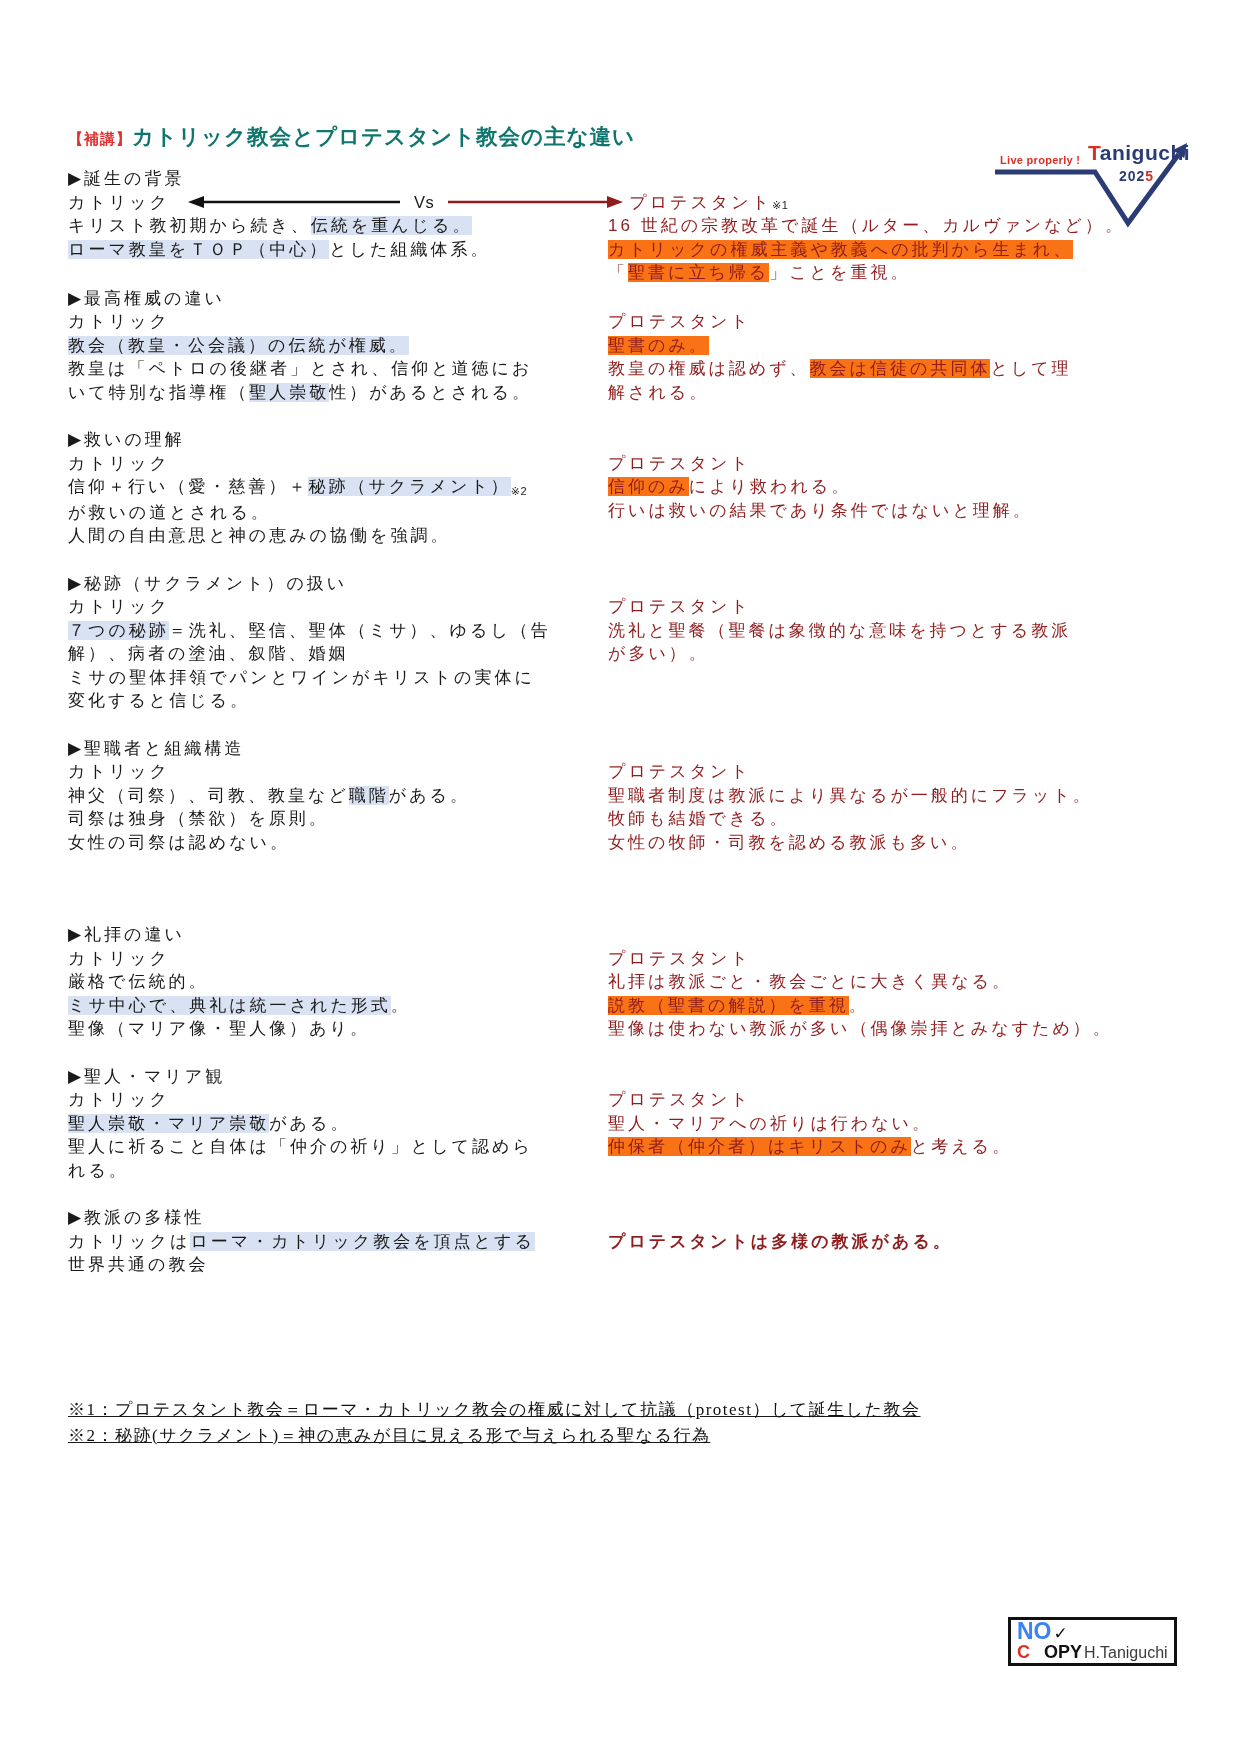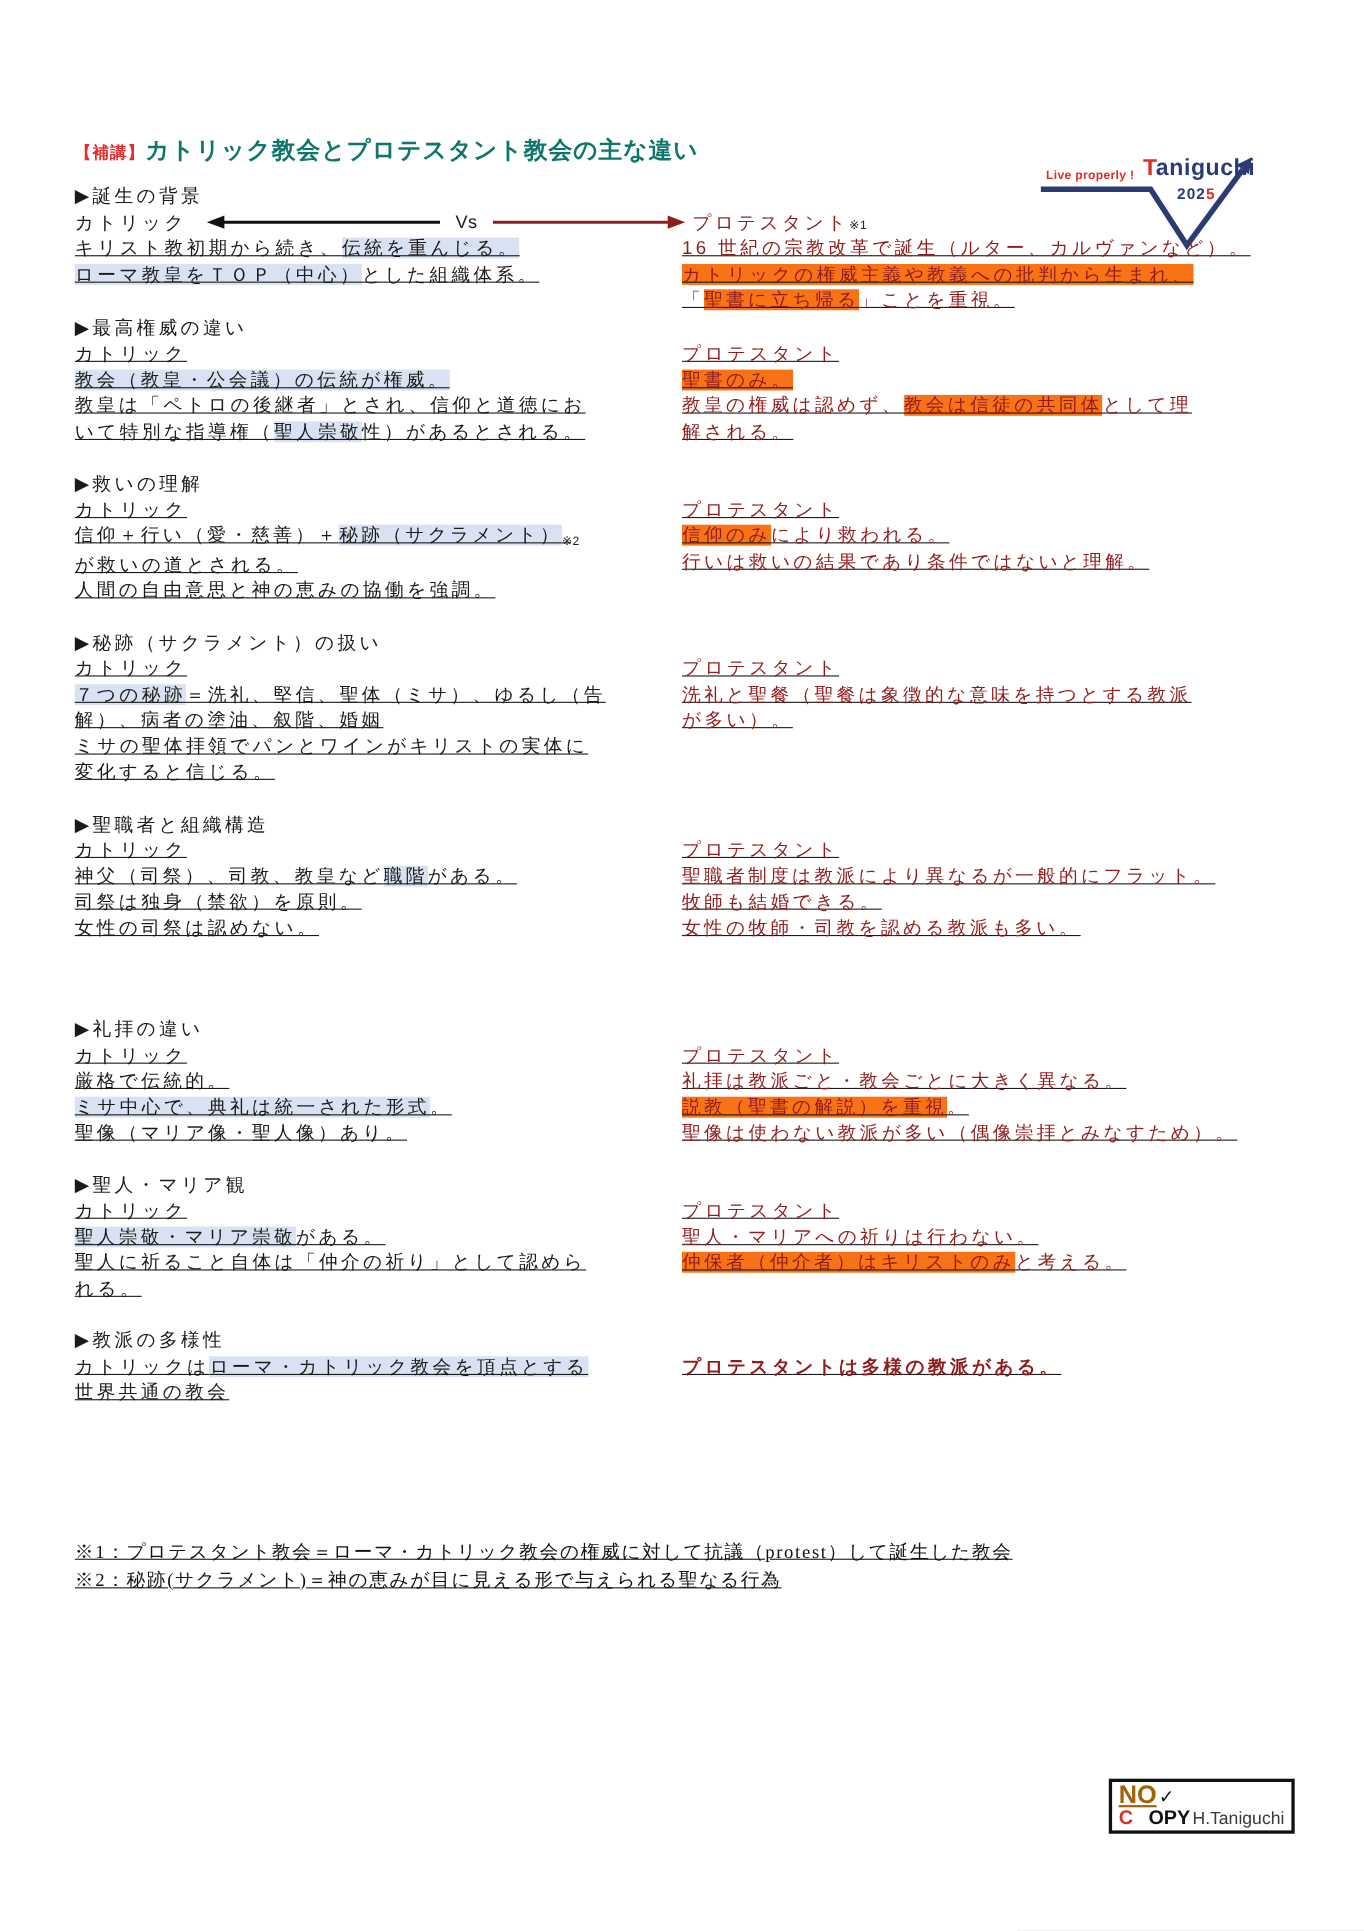--- a/index.html
+++ b/index.html
@@ -10,31 +10,31 @@
     color:#1a1a1a;
   }
   .content { position:absolute; left:68px; top:122px; width:1107px; }
 
   
   .title-row { white-space:nowrap; margin-bottom:16px; }
   .title-tag  { font-size:15px; font-weight:bold; color:#E3302F; letter-spacing:1px; }
   .title-text { font-size:21.5px; font-weight:bold; color:#0f766e; letter-spacing:1px; }
 
   
-  .logo { position:absolute; left:946px; top:125px; width:200px; height:108px; }
+  .logo { position:absolute; left:995px; top:125px; width:200px; height:108px; }
   .logo svg { position:absolute; left:0; top:0; }
   .logo-tagline { position:absolute; left:5px; top:29px; font-size:11px; font-weight:bold; color:#D93025; letter-spacing:0.3px; }
   .logo-brand { position:absolute; left:93px; top:16px; font-size:21px; font-weight:bold; color:#2B3C74; letter-spacing:0.5px; }
   .logo-brand .accent { color:#D93025; }
   .logo-year { position:absolute; left:124px; top:43px; font-size:14px; font-weight:bold; color:#2B3C74; letter-spacing:1px; }
   .logo-year .accent { color:#D93025; }
 
   
   .heading, .col-label, .line, .vs-row { font-size:17px; line-height:23.5px; letter-spacing:3px; white-space:nowrap; }
-  .cols { display:grid; grid-template-columns:500px 547px; column-gap:52px;text-decoration:underline; }
+  .cols { display:grid; grid-template-columns:500px 547px; column-gap:40px; }
   .red-col { color:#8F1D1E; }
   .col-label:empty { display:none; }
   .hl-blue  { background:#D9E2F3; }
   .hl-yellow{ background:#f97316; }
   .bold { font-weight:bold; }
   .sup { font-size:11px; letter-spacing:0.5px; position:relative; top:3px; color:#222; }
 
   section { display:block; }
   .mt-0  { margin-top:2px; }
   .mt-sm { margin-top:24px; }
@@ -47,21 +47,21 @@
   .vs-right-label { color:#8F1D1E; margin-left:6px; }
   .arrow-svg { display:block; }
 
   
   .footnotes { margin-top:120px; font-family:"Liberation Serif","DejaVu Serif",serif;text-decoration:underline; }
   .footnote { font-size:17px; line-height:26px; letter-spacing:1.5px; white-space:nowrap; color:#111; }
 
   
   .nocopy { position:absolute; left:1008px; top:1617px; border:3px solid #111; background:#fff; padding:0px 6px 2px 6px; line-height:1; }
   .nc-row { white-space:nowrap; }
-  .nc-no { font-size:23px; font-weight:900; color:#a16207; letter-spacing:0px; font-family:"Liberation Sans",sans-serif;text-decoration:underline; }
+  .nc-no { font-size:23px; font-weight:900; color:#3b82f6; letter-spacing:0px; font-family:"Liberation Sans",sans-serif; }
   .nc-check { font-size:17px; font-weight:bold; color:#111; margin-left:2px; }
   .nc-c { font-size:18px; font-weight:900; color:#D93025; }
   .nc-opy { font-size:18px; font-weight:900; color:#111;padding-left:14px; }
   .nc-name { font-size:16px; color:#3a3a3a; margin-left:2px; letter-spacing:0; }
 </style>
 </head>
 <body>
 
 <div class="page">
 

